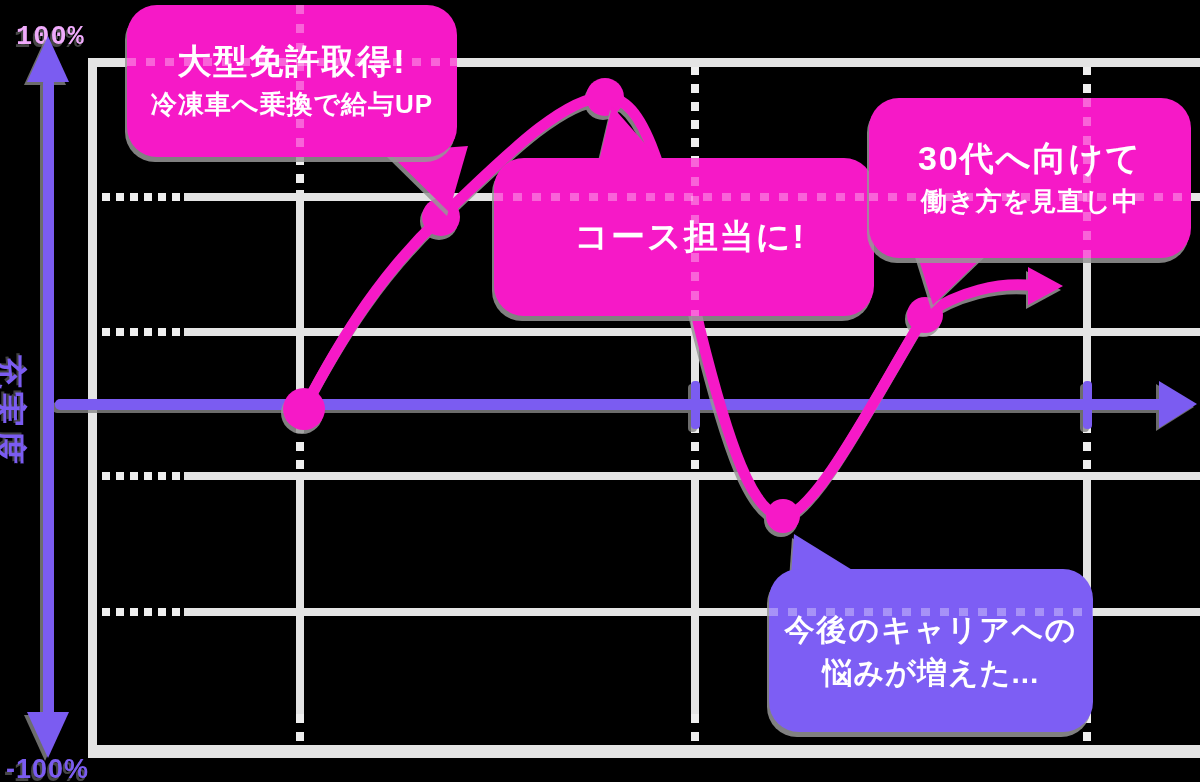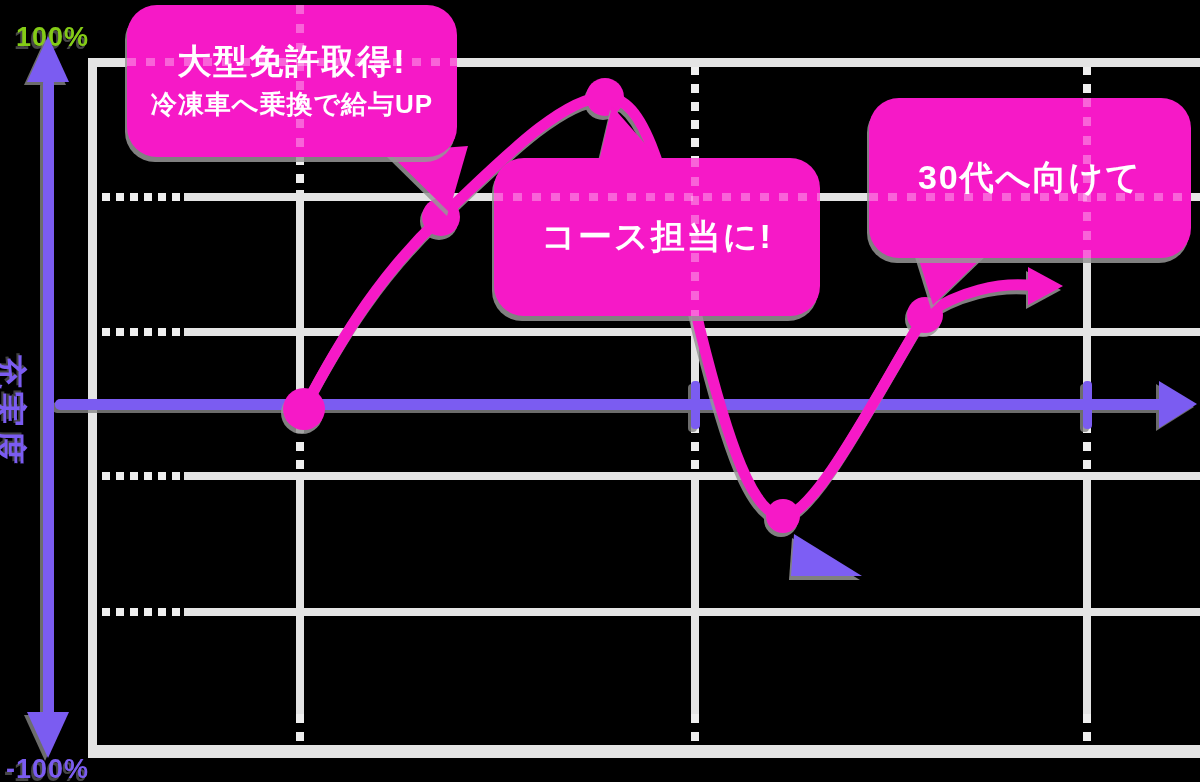--- a/index.html
+++ b/index.html
@@ -91,38 +91,44 @@
       <polygon points="1028,267 1063,286 1028,305" fill="#F619C7"></polygon>
     </svg>
 
   <svg class="layer tail-layer curve-shadow" width="1200" height="782">
       <polygon points="388,152 449,212 468,146" fill="#F619C7"></polygon>
       <polygon points="597,170 612,106 668,170" fill="#F619C7"></polygon>
       <polygon points="916,250 933,305 990,250" fill="#F619C7"></polygon>
       <polygon points="791,576 794,534 862,576" fill="#7D5EF4"></polygon>
     </svg>
 
-  <div class="pct-label" style="left: 16px; top: 22px; color: #84cc16;">100%</div>
+  <div class="pct-label" style="left: 16px; top: 22px; color: #f0abfc; font-family: Liberation Mono, monospace;">100%</div>
   <div class="pct-label" style="left: 6px; top: 754px; color: rgb(123, 92, 241);">-100%</div>
 
   <div class="y-title" style="left: -57px; top: 387px; width: 130px; color: rgb(123, 92, 241);">充実度</div>
 
   <div class="bubble" style="left: 127px; top: 5px; width: 330px; height: 152px; background: rgb(246, 25, 199);">
     <div class="ghost h" style="top:53px;"></div>
     <div class="ghost v" style="left:169px;"></div>
     <div class="l1">大型免許取得!</div>
     <div class="l2">冷凍車へ乗換で給与UP</div>
   </div>
 
-  <div class="bubble" style="left: 494px; top: 158px; width: 326px; height: 158px; background: rgb(246, 25, 199);">
+  <div class="bubble" style="left: 494px; top: 158px; width: 368px; height: 158px; background: rgb(246, 25, 199); padding-left: 12px;">
     <div class="ghost h" style="top:35px;"></div>
     <div class="ghost v" style="left:197px;"></div>
     <div class="l1">コース担当に!</div>
   </div>
 
   <div class="bubble" style="left: 869px; top: 98px; width: 322px; height: 160px; background: rgb(246, 25, 199);">
     <div class="ghost h" style="top:95px;"></div>
     <div class="ghost v" style="left:214px;"></div>
     <div class="l1">30代へ向けて</div>
+    <div class="l2">働き方を見直し中</div>
   </div>
 
+  <div class="bubble big-sub" style="left: 769px; top: 569px; width: 324px; height: 163px; background: rgb(125, 94, 244);">
+    <div class="ghost h" style="top:39px;"></div>
+    <div class="l1">今後のキャリアへの</div>
+    <div class="l2">悩みが増えた...</div>
+  </div>
 
 </div>
 
 </body></html>

